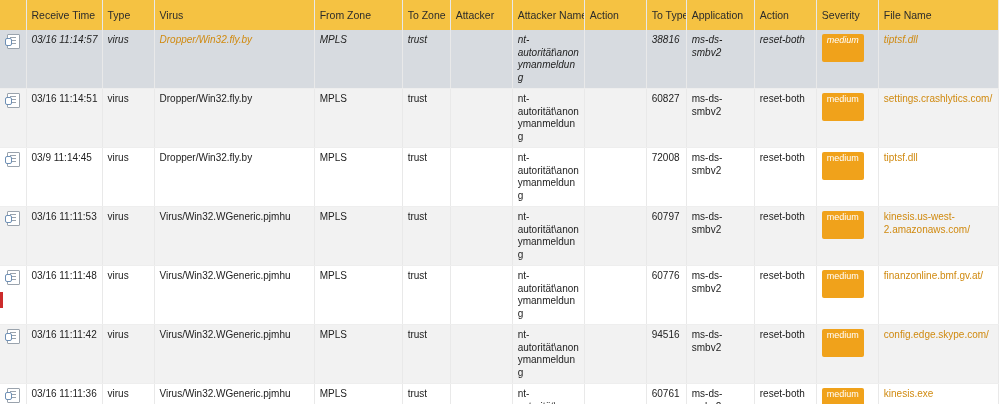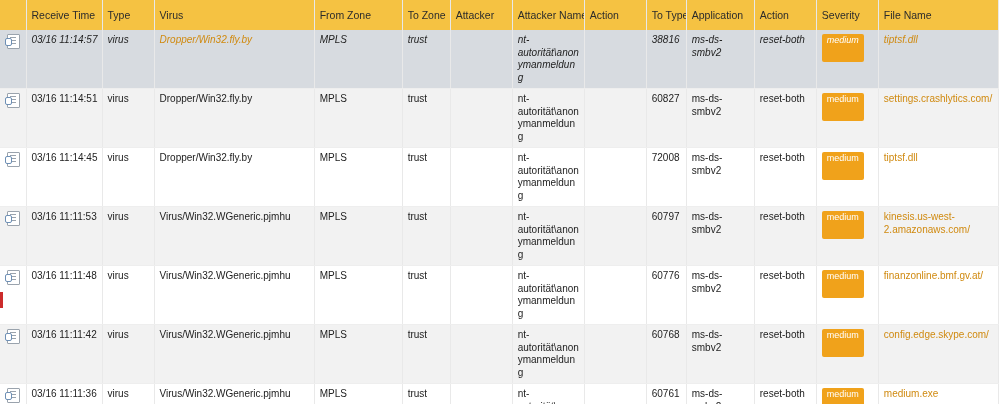--- a/index.html
+++ b/index.html
@@ -192,21 +192,21 @@
           <td>nt-autorität\anonymanmeldung</td>
           <td></td>
           <td>60827</td>
           <td>ms-ds-smbv2</td>
           <td>reset-both</td>
           <td><span class="sev-badge">medium</span></td>
           <td><a class="link" href="#">settings.crashlytics.com/</a></td>
         </tr>
         <tr class="row-even">
           <td class="cell-icon"><span class="doc-icon"></span></td>
-          <td>03/16 11:14:45</td>
+          <td>03/9 11:14:45</td>
           <td>virus</td>
           <td>Dropper/Win32.fly.by</td>
           <td>MPLS</td>
           <td>trust</td>
           <td></td>
           <td>nt-autorität\anonymanmeldung</td>
           <td></td>
           <td>72008</td>
           <td>ms-ds-smbv2</td>
           <td>reset-both</td>
@@ -248,37 +248,37 @@
         <tr class="row-odd">
           <td class="cell-icon"><span class="doc-icon"></span></td>
           <td>03/16 11:11:42</td>
           <td>virus</td>
           <td>Virus/Win32.WGeneric.pjmhu</td>
           <td>MPLS</td>
           <td>trust</td>
           <td></td>
           <td>nt-autorität\anonymanmeldung</td>
           <td></td>
-          <td>60768</td>
+          <td>94516</td>
           <td>ms-ds-smbv2</td>
           <td>reset-both</td>
           <td><span class="sev-badge">medium</span></td>
           <td><a class="link" href="#">config.edge.skype.com/</a></td>
         </tr>
         <tr class="row-even">
           <td class="cell-icon"><span class="doc-icon"></span></td>
           <td>03/16 11:11:36</td>
           <td>virus</td>
           <td>Virus/Win32.WGeneric.pjmhu</td>
           <td>MPLS</td>
           <td>trust</td>
           <td></td>
           <td>nt-autorität\anonymanmeldung</td>
           <td></td>
           <td>60761</td>
           <td>ms-ds-smbv2</td>
           <td>reset-both</td>
           <td><span class="sev-badge">medium</span></td>
-          <td><a class="link" href="#">medium.exe</a></td>
+          <td><a class="link" href="#">kinesis.exe</a></td>
         </tr>
       </tbody>
   </table>
 </div>
 
 </body></html>

